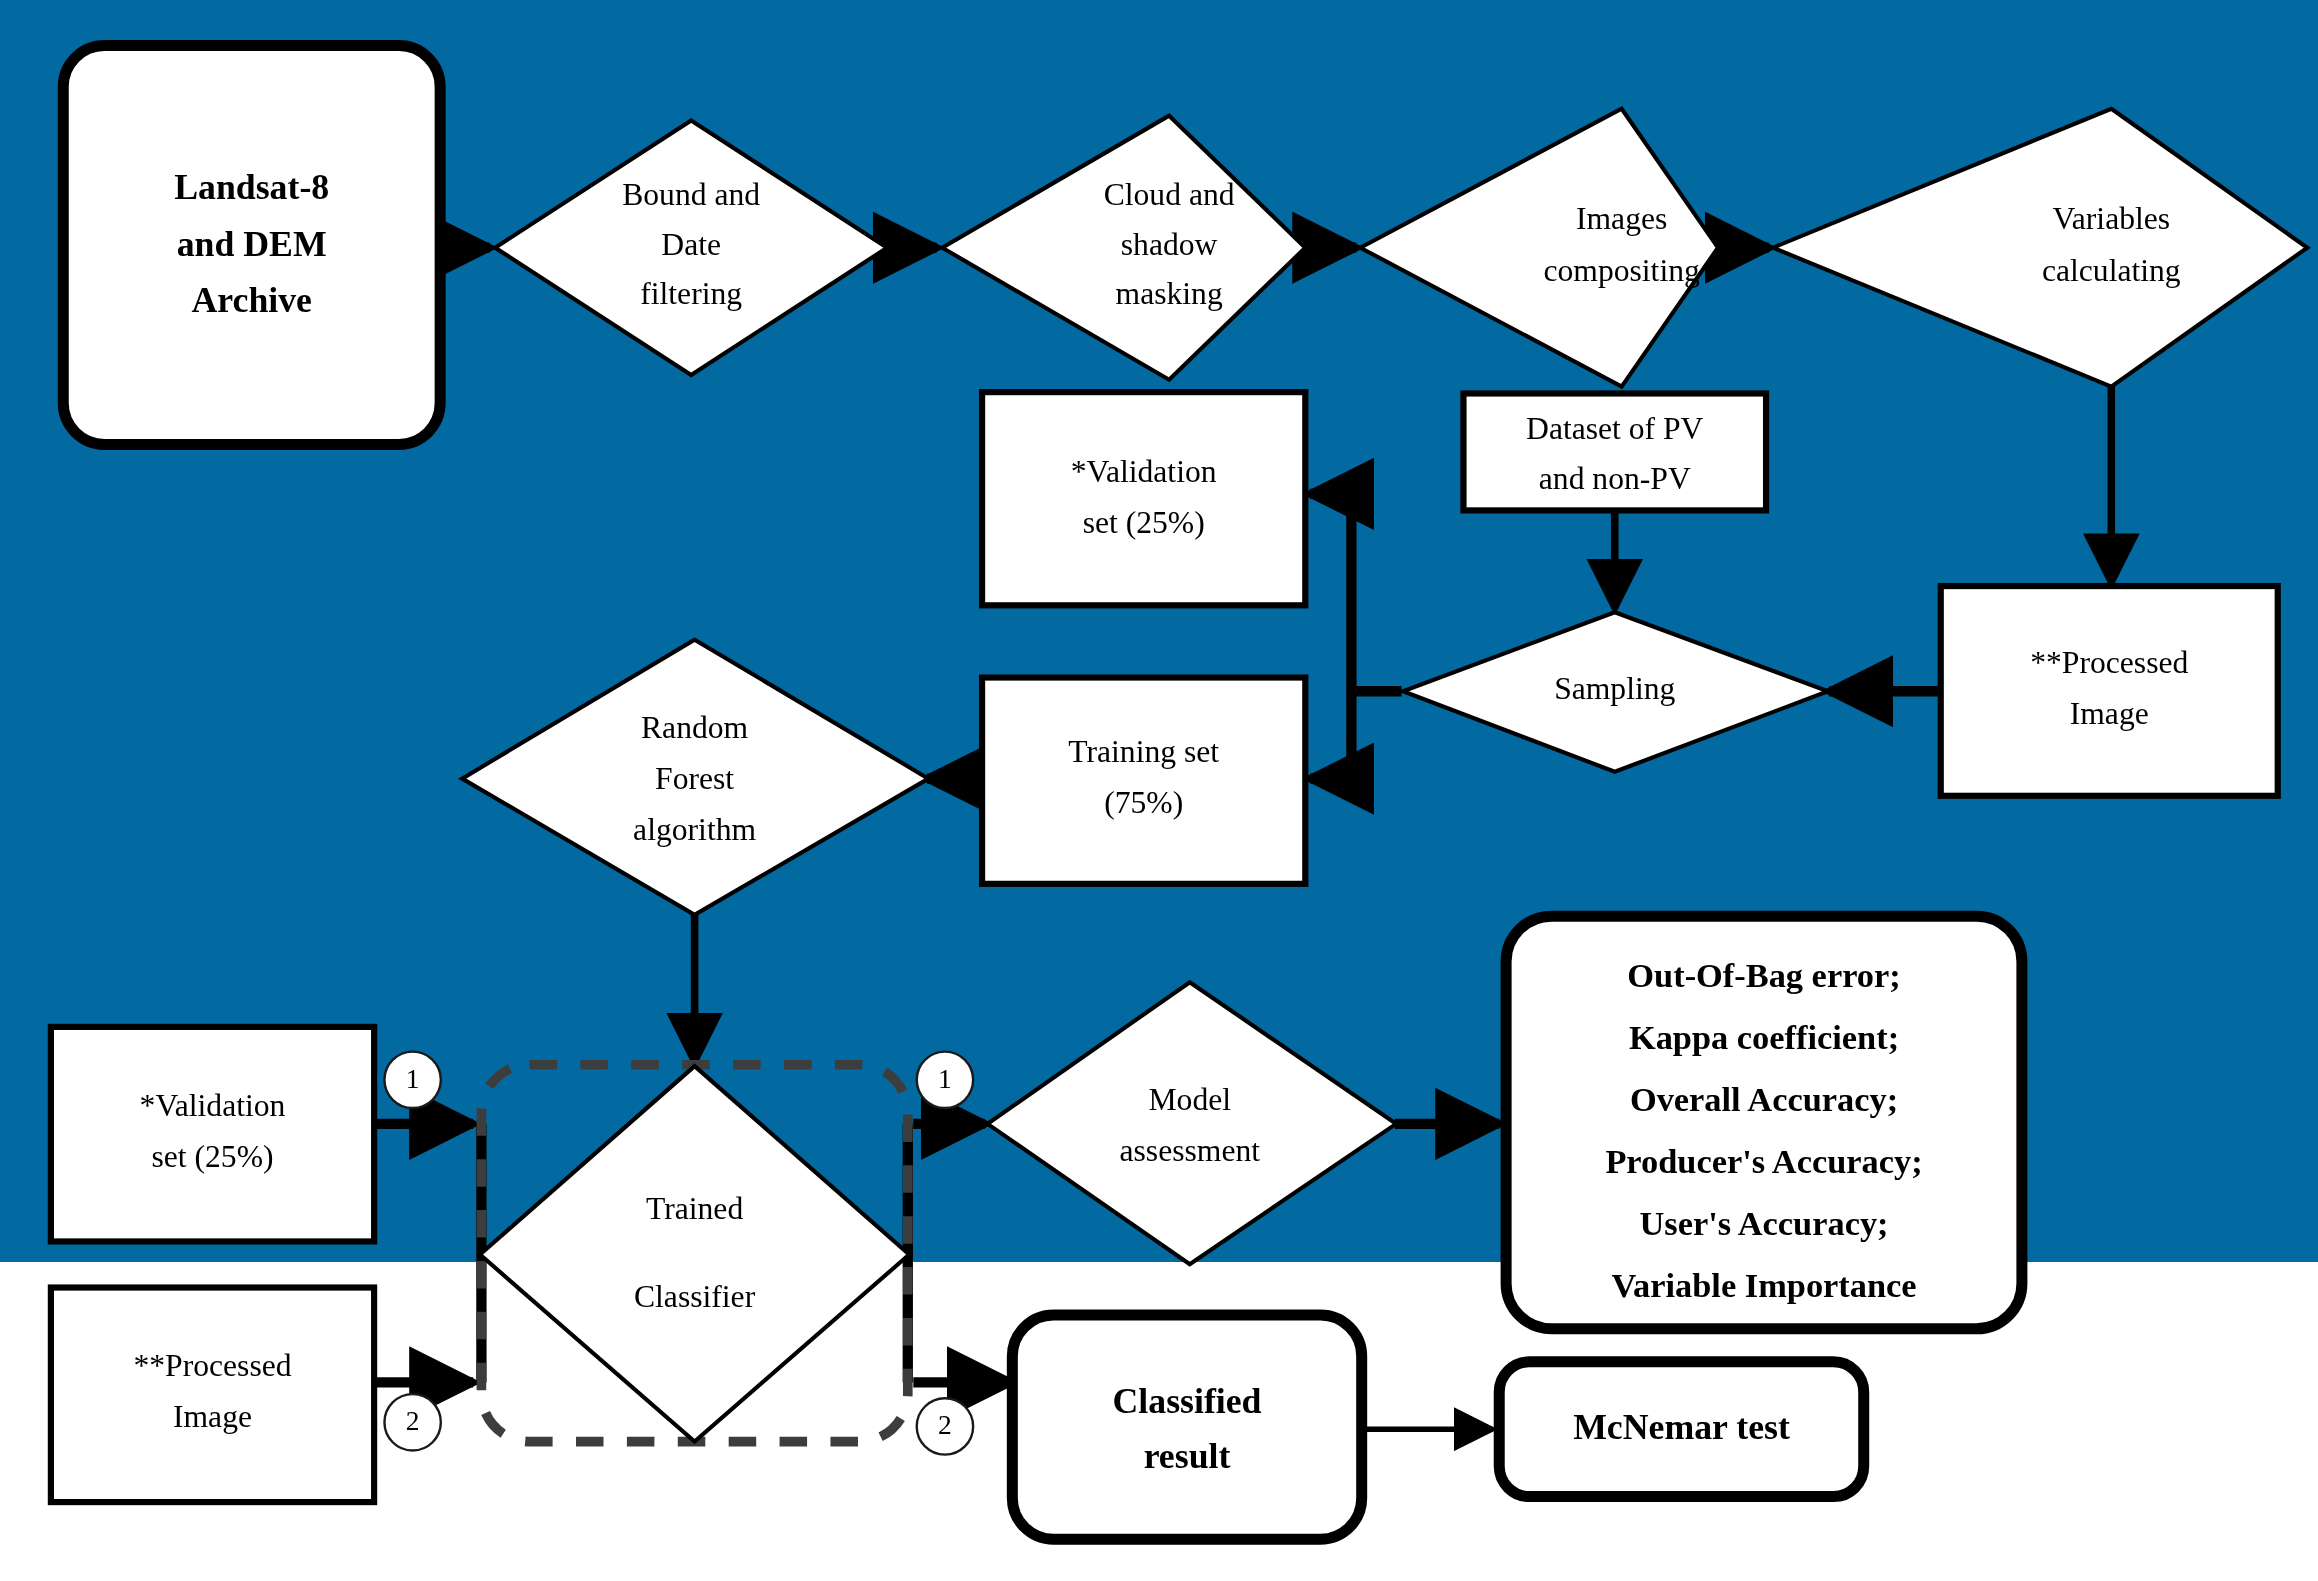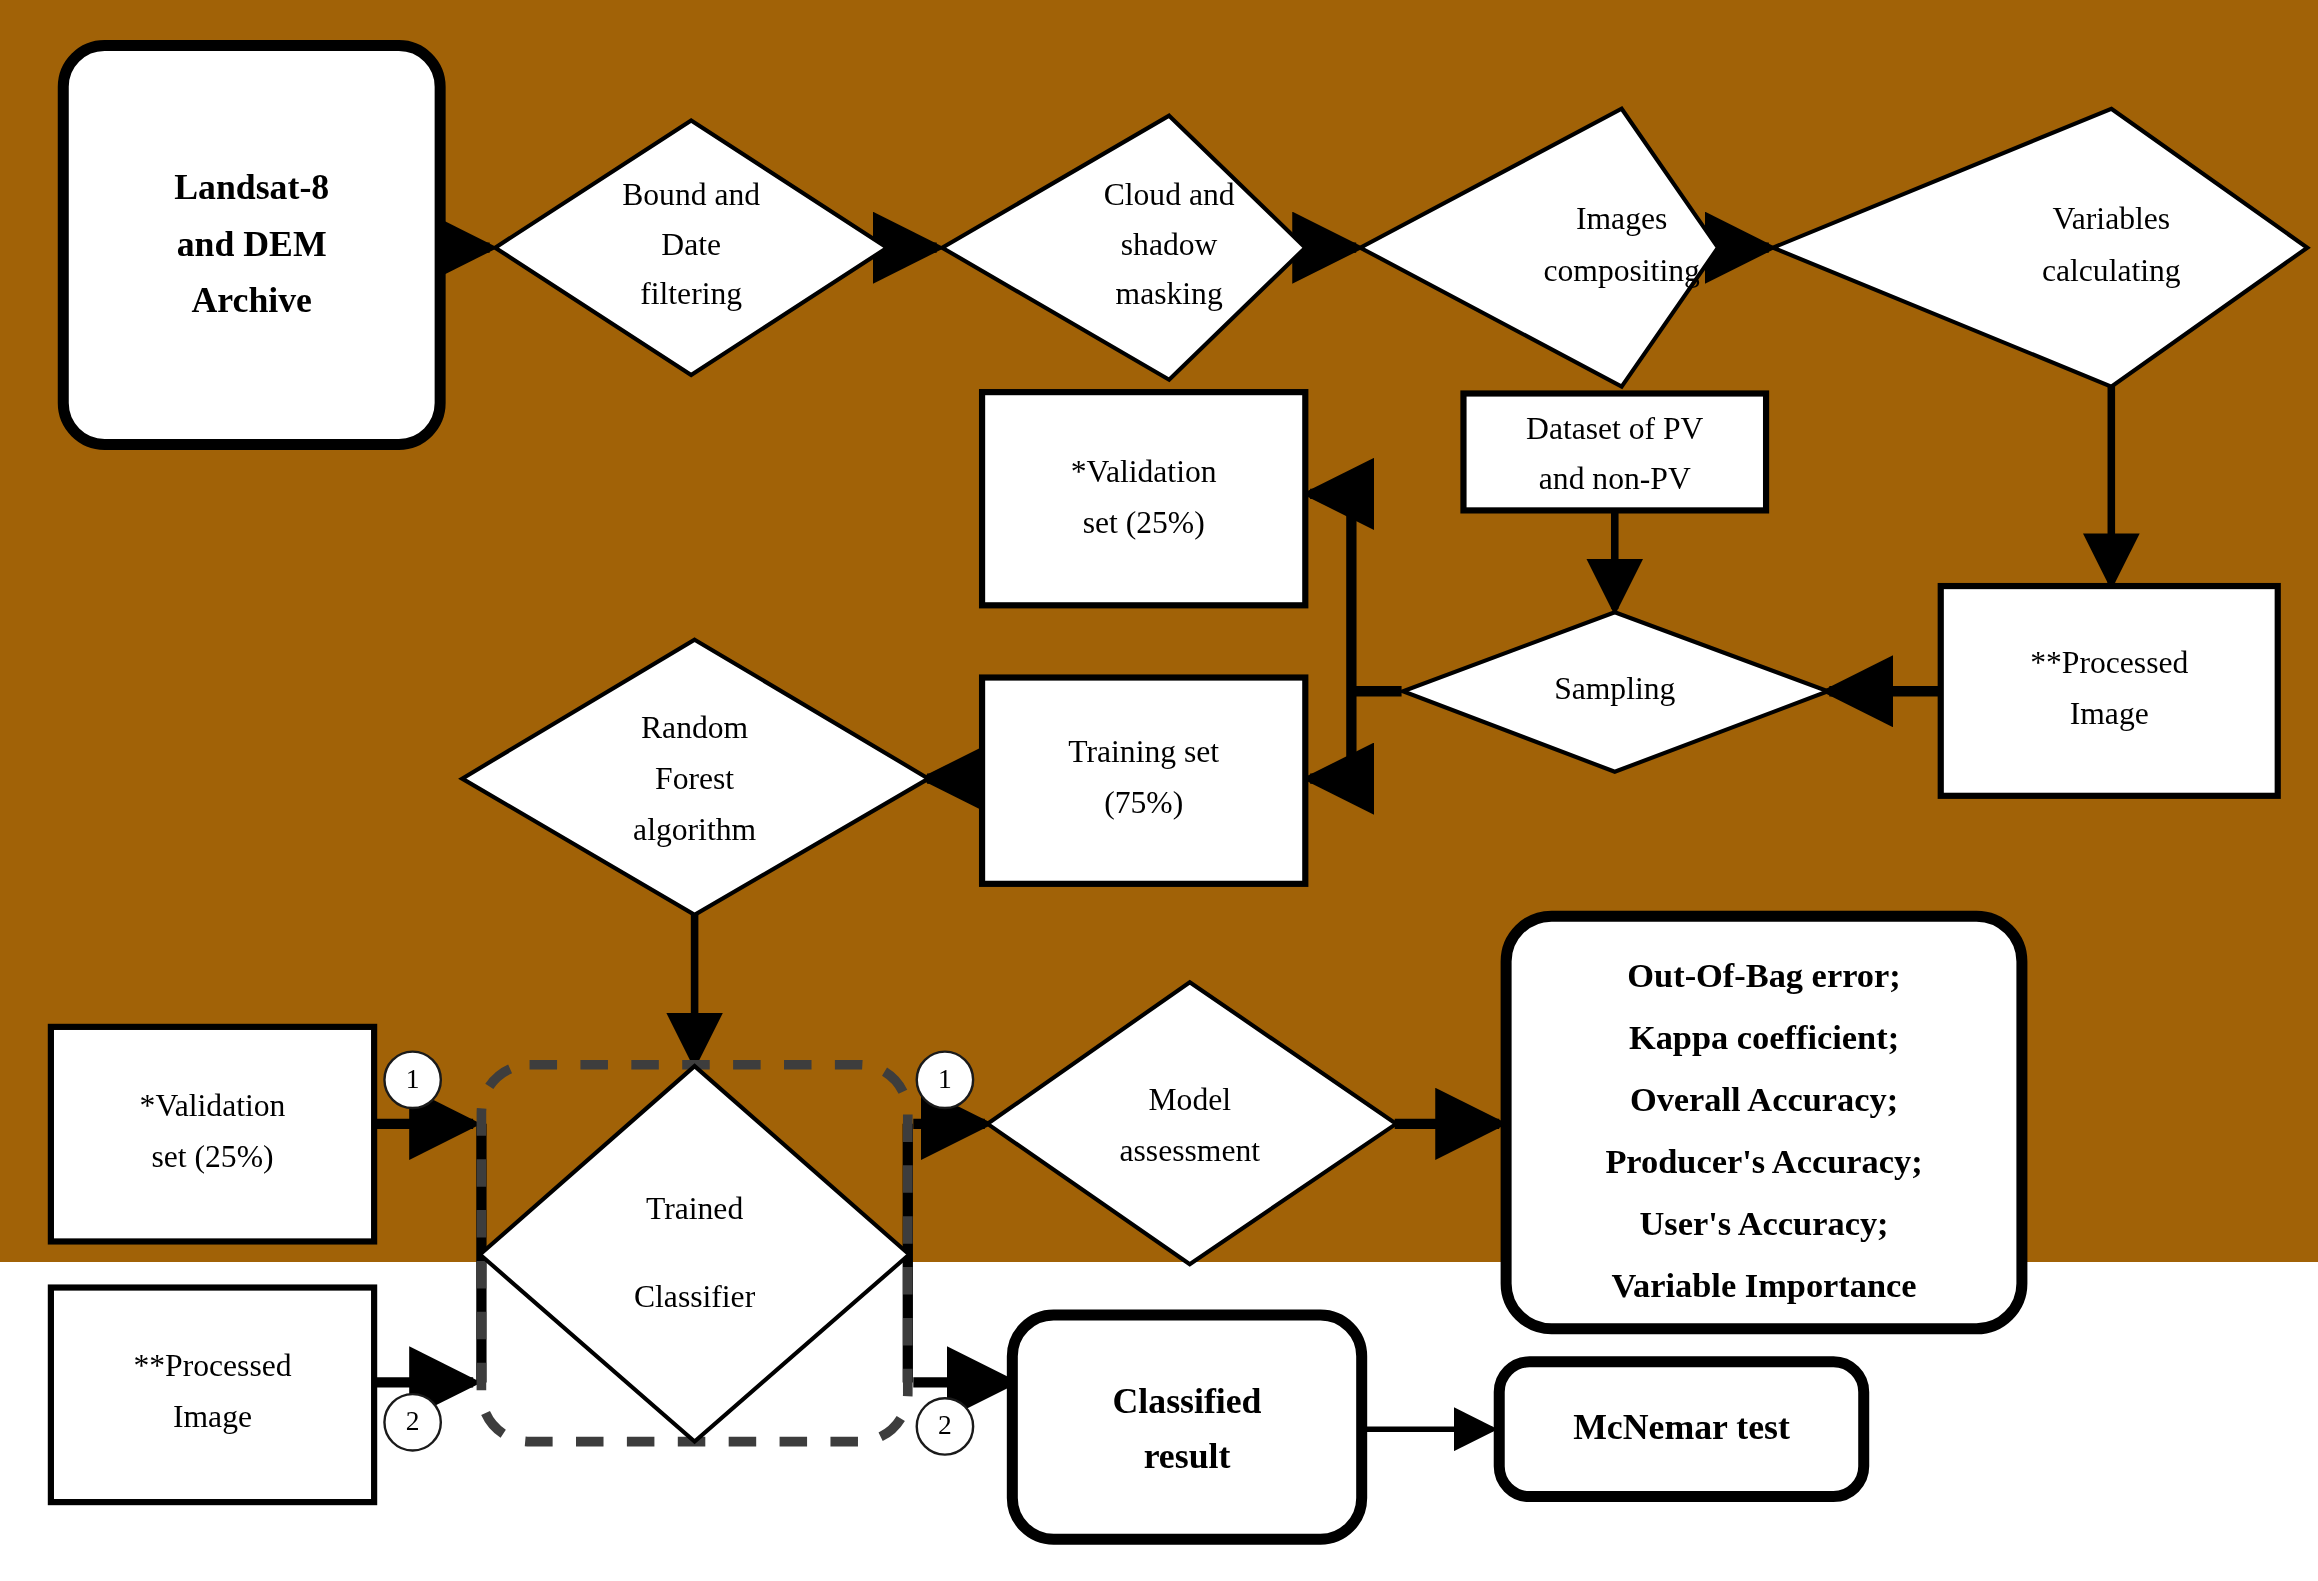--- a/index.html
+++ b/index.html
@@ -10,21 +10,21 @@
   body {
     width: 2319px;
     height: 1582px;
     font-family: "Liberation Serif", "DejaVu Serif", serif;
     overflow: hidden;
   }
   #flowchart-root {
     position: relative;
     width: 2319px;
     height: 1262px;
-    background: #a16207;
+    background: #0369a1;
   }
   svg#diagram {
     display: block;
     width: 2319px;
     height: 1582px;
   }
   .node-shape {
     fill: #ffffff;
     stroke: #000000;
   }

